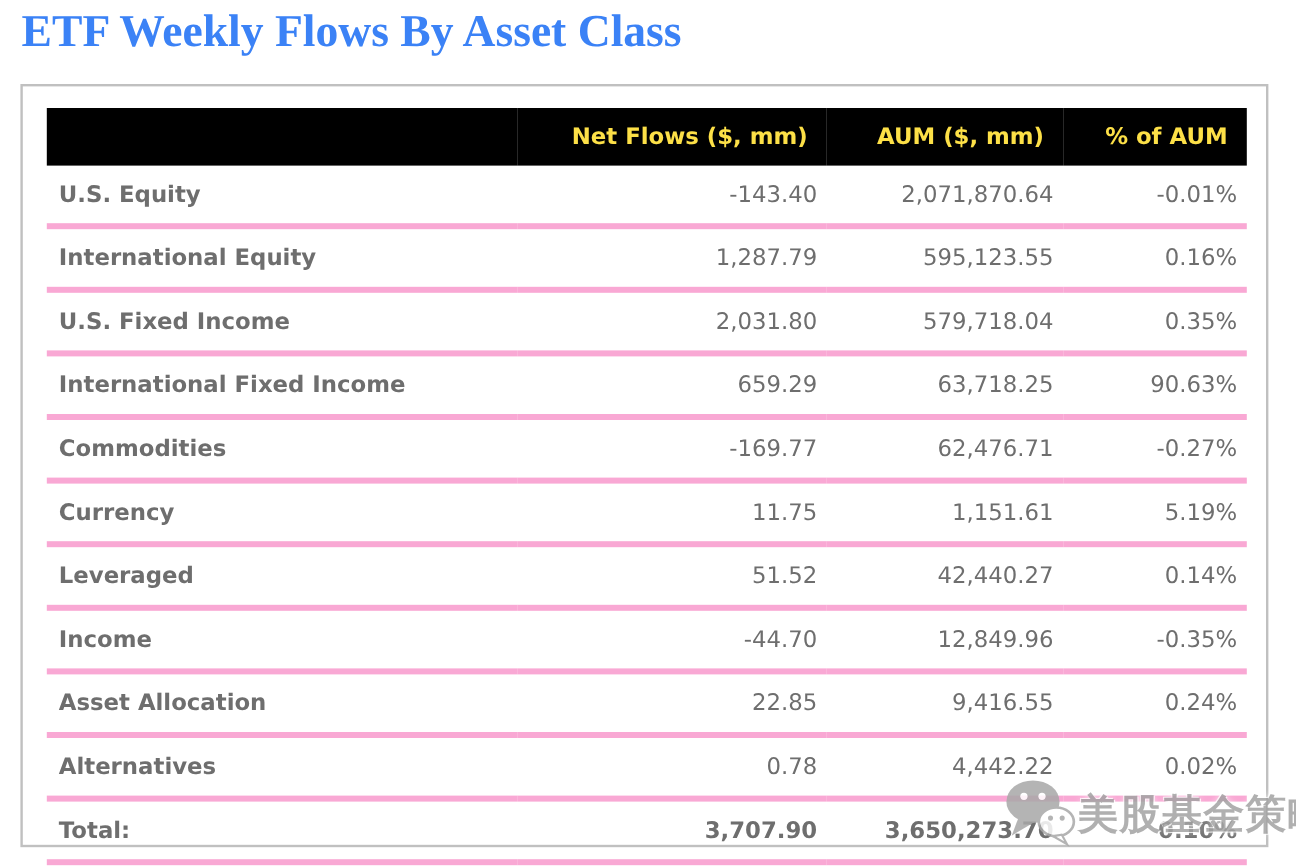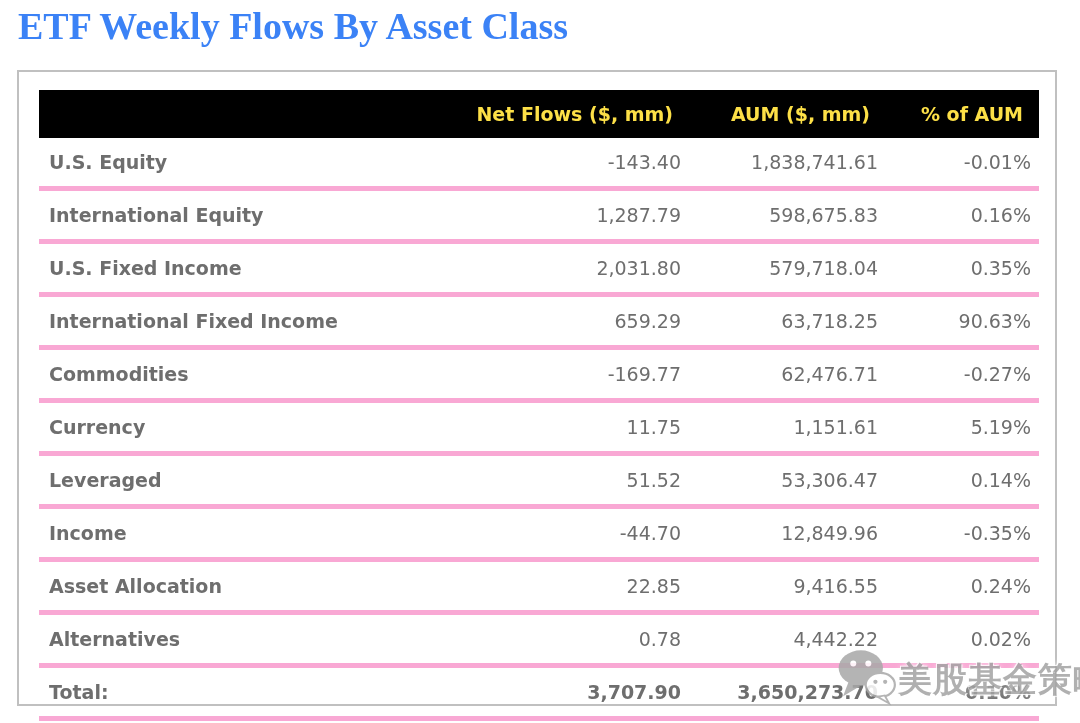--- a/index.html
+++ b/index.html
@@ -108,27 +108,27 @@
           <th class="col-label"></th>
           <th>Net Flows ($, mm)</th>
           <th>AUM ($, mm)</th>
           <th>% of AUM</th>
         </tr>
       </thead>
       <tbody id="table-body">
           <tr>
             <td class="label">U.S. Equity</td>
             <td class="num">-143.40</td>
-            <td class="num">1,838,741.61</td>
+            <td class="num">2,071,870.64</td>
             <td class="num">-0.01%</td>
           </tr>
           <tr>
             <td class="label">International Equity</td>
             <td class="num">1,287.79</td>
-            <td class="num">598,675.83</td>
+            <td class="num">595,123.55</td>
             <td class="num">0.16%</td>
           </tr>
           <tr>
             <td class="label">U.S. Fixed Income</td>
             <td class="num">2,031.80</td>
             <td class="num">579,718.04</td>
             <td class="num">0.35%</td>
           </tr>
           <tr>
             <td class="label">International Fixed Income</td>
@@ -144,21 +144,21 @@
           </tr>
           <tr>
             <td class="label">Currency</td>
             <td class="num">11.75</td>
             <td class="num">1,151.61</td>
             <td class="num">5.19%</td>
           </tr>
           <tr>
             <td class="label">Leveraged</td>
             <td class="num">51.52</td>
-            <td class="num">53,306.47</td>
+            <td class="num">42,440.27</td>
             <td class="num">0.14%</td>
           </tr>
           <tr>
             <td class="label">Income</td>
             <td class="num">-44.70</td>
             <td class="num">12,849.96</td>
             <td class="num">-0.35%</td>
           </tr>
           <tr>
             <td class="label">Asset Allocation</td>

